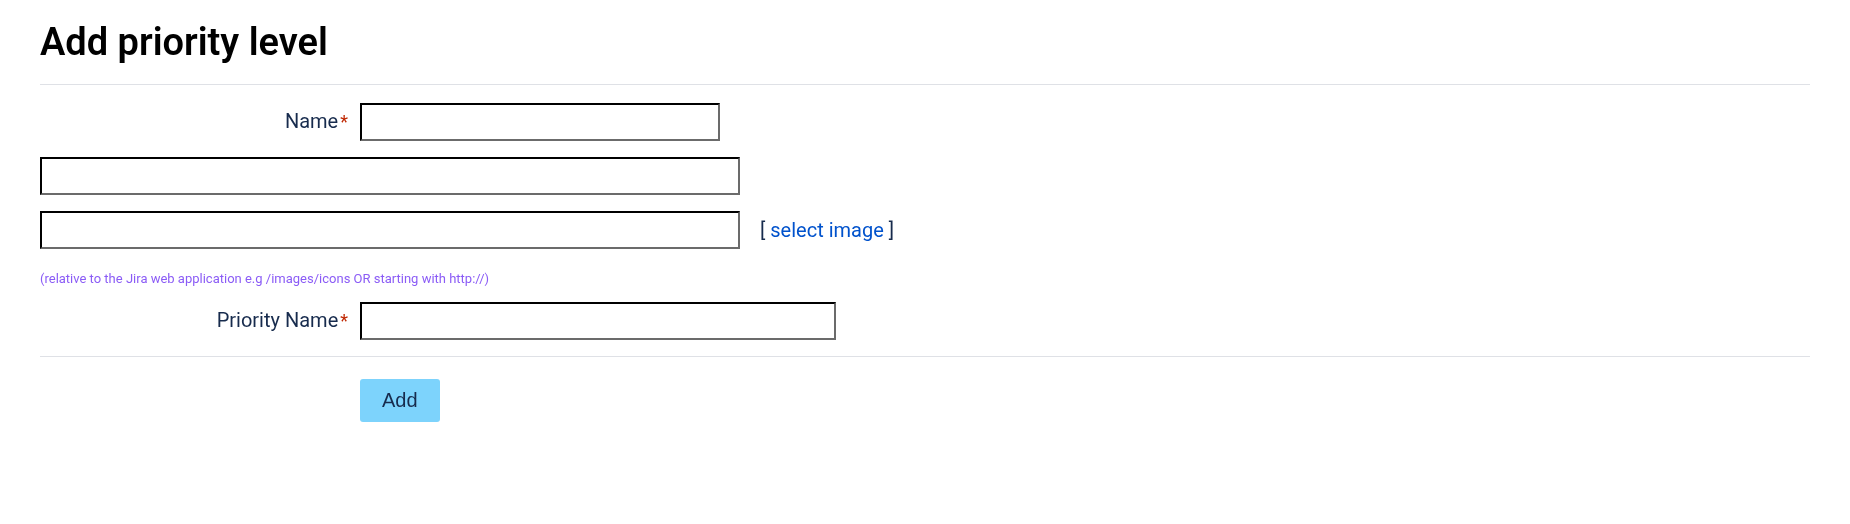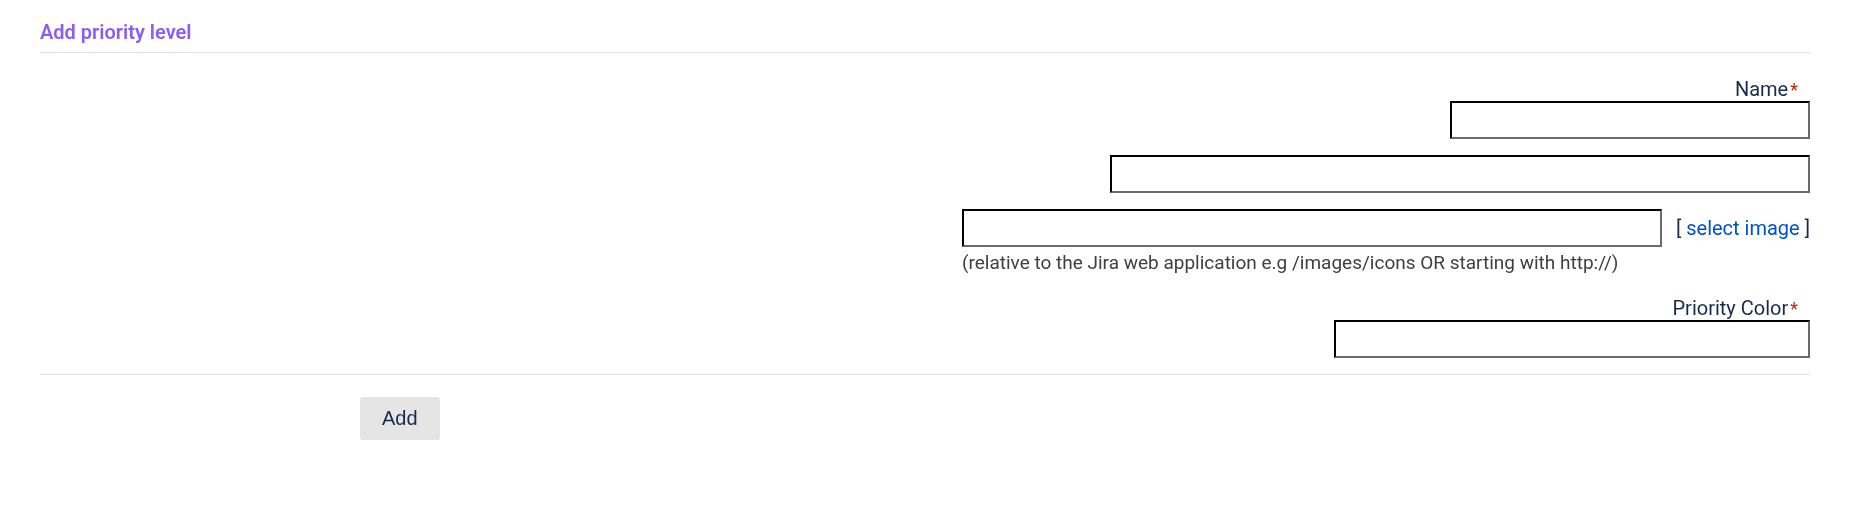--- a/index.html
+++ b/index.html
@@ -8,35 +8,35 @@
       padding: 0;
     }
     body {
       font-family: -apple-system, BlinkMacSystemFont, "Segoe UI", Roboto, Helvetica, Arial, sans-serif;
       background: #ffffff;
       color: #172b4d;
       padding: 20px 40px;
       font-size: 20px;
     }
     .form-title {
-      font-size: 20px;
+      font-size: 38px;
       font-weight: 600;
-      color: #8b5cf6;
+      color: #000000;
       padding-bottom: 8px;
+      margin-bottom: 12px;
     }
     .title-rule {
       border: none;
       border-top: 1px solid #dfe1e6;
       margin-bottom: 18px;
     }
     .form-row {
       display: flex;
-      align-items: flex-end;
+      align-items: flex-start;
       margin-bottom: 16px;
-      flex-direction: column;
     }
     .form-label {
       width: 320px;
       text-align: right;
       padding-right: 12px;
       padding-top: 6px;
       color: #172b4d;
       font-size: 20px;
       flex-shrink: 0;
     }
@@ -45,21 +45,21 @@
       margin-left: 2px;
       font-size: 18px;
     }
     .form-field {
       display: flex;
       flex-direction: column;
     }
     .field-inline {
       display: flex;
       align-items: center;
-      gap: 14px;
+      gap: 20px;
     }
     input.text-input {
       border: 2px solid #000000;
       border-right-color: #6b6b6b;
       border-bottom-color: #6b6b6b;
       padding: 6px 8px;
       font-size: 18px;
       height: 38px;
       background: #ffffff;
       color: #172b4d;
@@ -70,44 +70,44 @@
     .input-description {
       width: 700px;
     }
     .input-iconurl {
       width: 700px;
     }
     .input-color {
       width: 476px;
     }
     .hint {
-      color: #404040;
-      font-size: 19px;
-      margin-top: 4px;
+      color: #8b5cf6;
+      font-size: 13px;
+      margin-top: 22px;
     }
     .link-bracket {
       color: #172b4d;
       font-size: 20px;
     }
     .select-image-link {
       color: #0052cc;
       font-size: 20px;
       cursor: pointer;
       text-decoration: none;
     }
     .bottom-rule {
       border: none;
       border-top: 1px solid #dfe1e6;
       margin: 10px 0 22px 0;
     }
     .button-row {
       padding-left: 320px;
     }
     .add-button {
-      background: #e5e5e5;
+      background: #7dd3fc;
       border: none;
       color: #172b4d;
       font-size: 20px;
       padding: 10px 22px;
       cursor: pointer;
       border-radius: 3px;
       text-align: center;
     }
   </style>
 </head>
@@ -140,21 +140,21 @@
         <a class="select-image-link">select image</a>
         <span class="link-bracket">]</span>
       </span>
     </div>
     <div class="hint">(relative to the Jira web application e.g /images/icons OR starting with http://)</div>
   </div>
 </div>
 
 <div class="form-row">
   <div class="form-label">
-    <span>Priority Color</span><span class="required">*</span>
+    <span>Priority Name</span><span class="required">*</span>
   </div>
   <div class="form-field">
     <input type="text" class="text-input input-color" value="" style="">
   </div>
 </div>
 
 <hr class="bottom-rule">
 
 <div class="button-row">
   <button class="add-button">Add</button>

